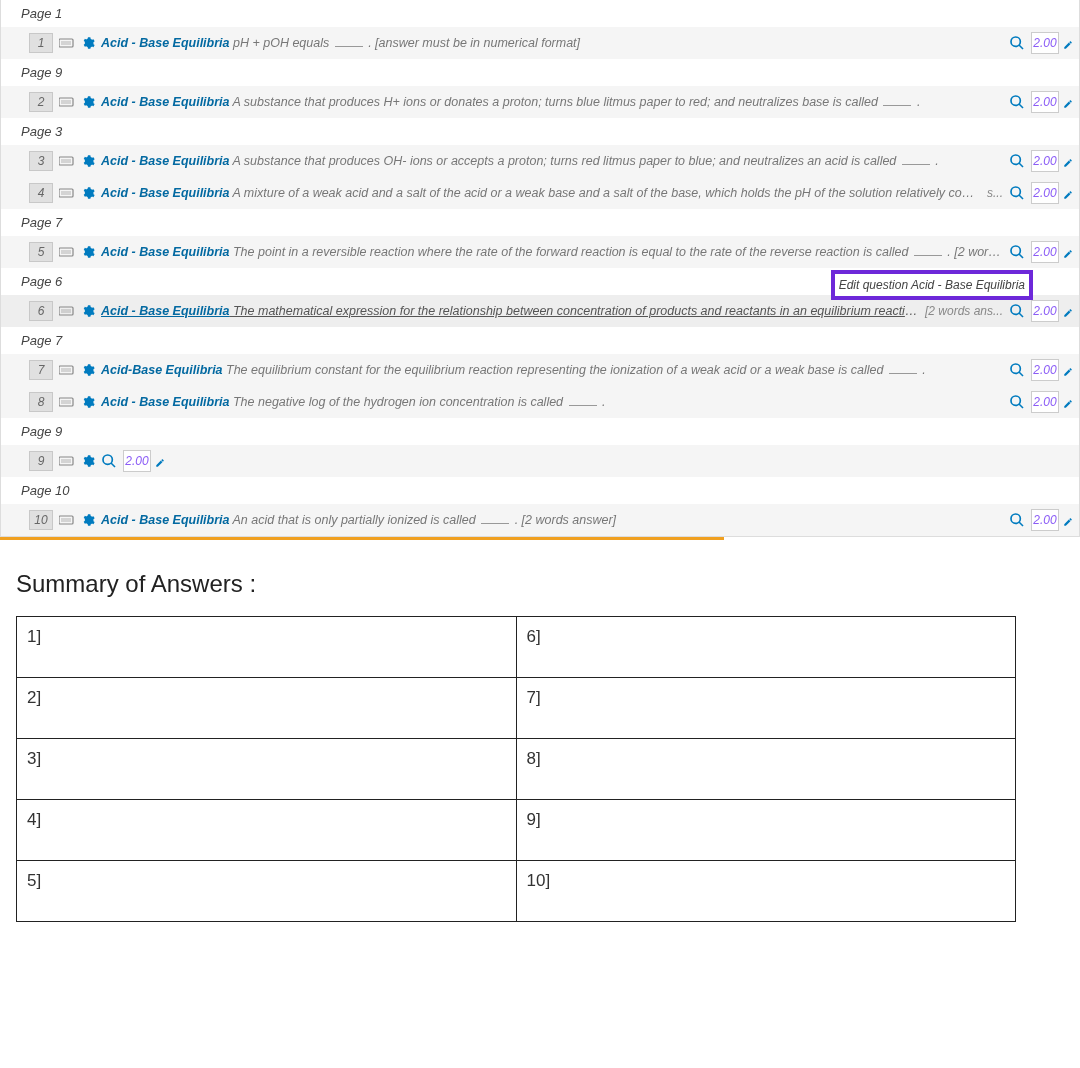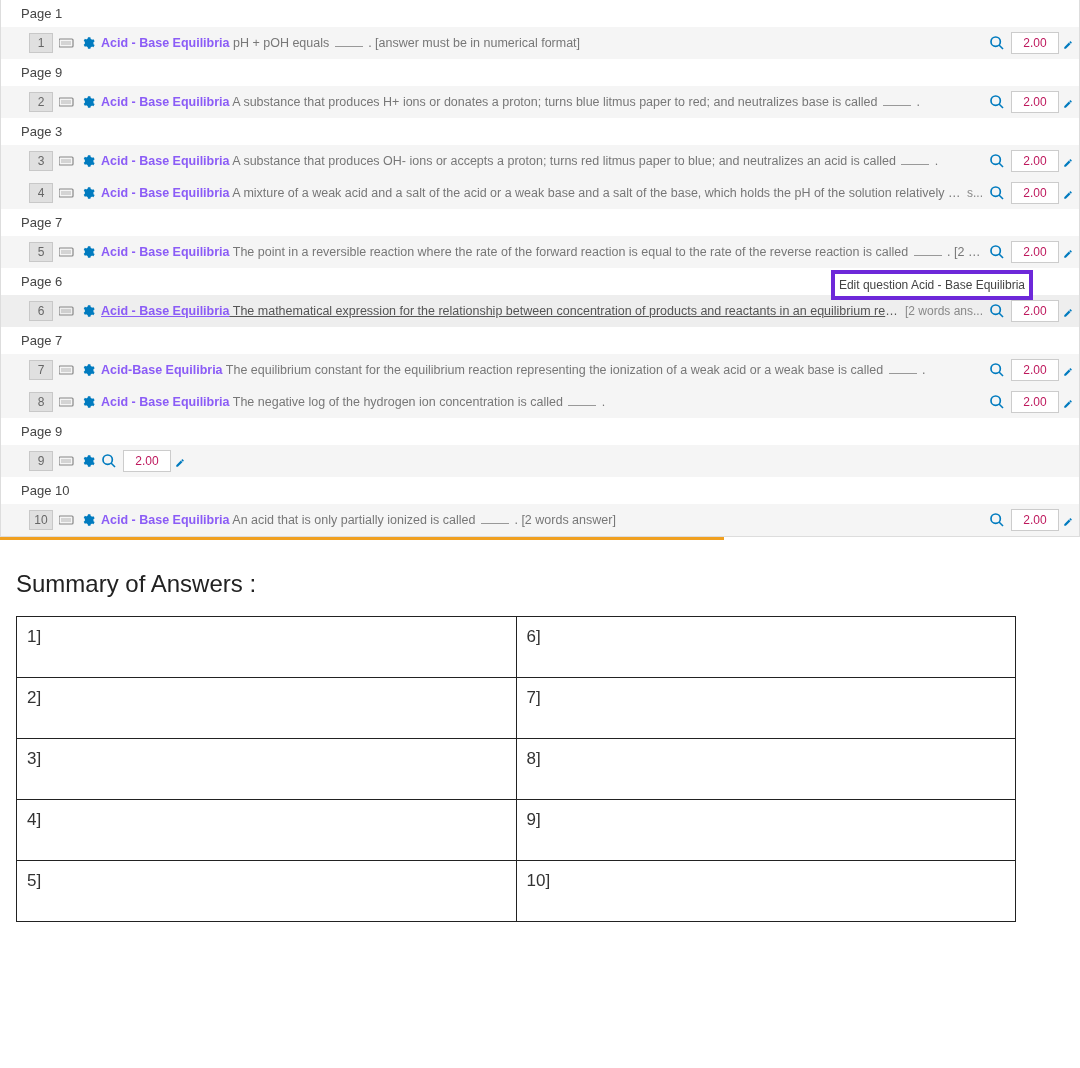--- a/index.html
+++ b/index.html
@@ -1,34 +1,34 @@
 <!DOCTYPE html>
 <html><head>
 <meta charset="utf-8">
 <style>
 * { box-sizing: border-box; margin: 0; padding: 0; }
 body { font-family: Arial, sans-serif; font-size: 13px; color: #333; background: #fff; width: 1080px; }
-.questions-container { border: 1px solid #ddd; border-top: none; }
+.questions-container { border: 1px solid #ddd; border-top: none; font-style: italic; }
 .page-label { padding: 6px 10px 6px 20px; font-size: 13px; color: #444; }
 .question-row { display: flex; align-items: center; background: #f5f5f5; padding: 4px 6px 4px 28px; gap: 6px; min-height: 32px; }
 .question-row.hovered { background: #eee; }
 .num-box { background: #e0e0e0; border: 1px solid #c8c8c8; width: 24px; height: 20px; display: flex; align-items: center; justify-content: center; font-size: 12px; color: #666; flex-shrink: 0; }
 .tag-icon { width: 16px; height: 12px; flex-shrink: 0; }
 .tag-icon svg { display: block; }
 .gear-icon { width: 14px; height: 14px; flex-shrink: 0; color: #007bbf; }
 .q-text { flex: 1; color: #777; font-size: 12.5px; overflow: hidden; white-space: nowrap; text-overflow: ellipsis; }
-.q-text .title { color: #8b5cf6; font-weight: bold; }
+.q-text .title { color: #0369a1; font-weight: bold; }
 .question-row.hovered .q-text { color: #555; }
 .question-row.hovered .q-text .title,
 .question-row.hovered .q-text { text-decoration: underline; }
 .blank-underscore { display: inline-block; border-bottom: 1px solid #999; width: 28px; height: 10px; vertical-align: baseline; margin: 0 2px; }
 .row-right { display: flex; align-items: center; gap: 6px; flex-shrink: 0; position: relative; }
 .truncated-hint { color: #888; font-size: 12px; }
 .magnify-icon { width: 16px; height: 16px; color: #007bbf; cursor: pointer; }
-.points-box { background: #fff; border: 1px solid #ccc; width: 48px; height: 22px; display: flex; align-items: center; justify-content: center; font-size: 12px; color: #be185d; }
+.points-box { background: #fff; border: 1px solid #ccc; width: 28px; height: 22px; display: flex; align-items: center; justify-content: center; font-size: 12px; color: #8b5cf6; }
 .pencil-icon { width: 10px; height: 10px; color: #007bbf; margin-left: -2px; }
 .tooltip { position: absolute; top: -30px; right: 40px; background: #fff; border: 4px solid #6d28d9; padding: 4px 4px; font-size: 12px; color: #444; white-space: nowrap; z-index: 10; }
 .progress-bar { height: 3px; background: linear-gradient(to right, #f0a020 0%, #f0a020 67%, transparent 67%); }
 .summary-section { padding: 30px 16px 20px 16px; }
 .summary-title { font-size: 24px; color: #222; margin-bottom: 18px; }
 .summary-table { border-collapse: collapse; width: 1000px; }
 .summary-table td { border: 1px solid #222; padding: 10px 10px 30px 10px; font-size: 17px; vertical-align: top; width: 50%; }
 </style>
 </head>
 <body>

